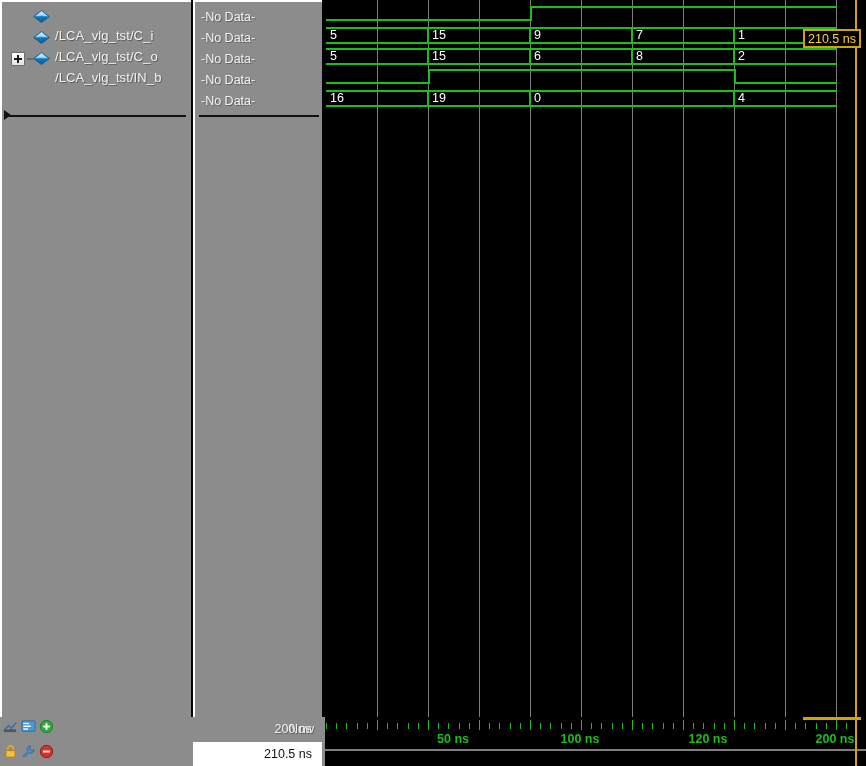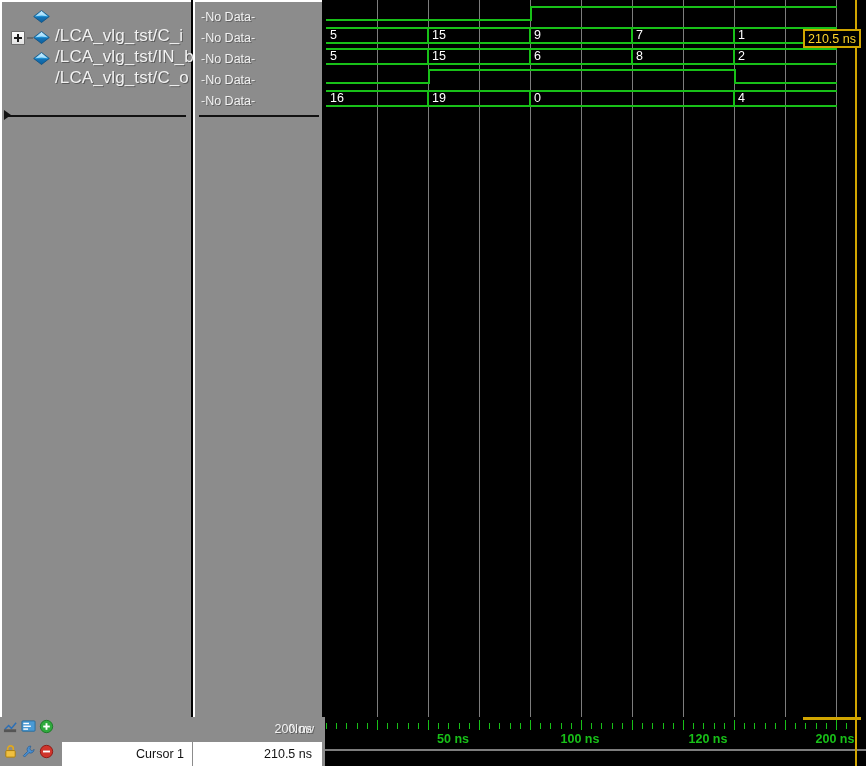--- a/index.html
+++ b/index.html
@@ -25,21 +25,21 @@
   .expander.hidden{visibility:hidden;}
   .expander:before,.expander:after{content:"";position:absolute;background:#1a1a1a;}
   .expander:before{left:2px;top:5px;width:8px;height:2px;}
   .expander:after{top:2px;left:5px;height:8px;width:2px;}
   .elink{width:6px;height:2px;background:#6a6a6a;flex:0 0 auto;}
   .elink.hidden{visibility:hidden;}
 
   .diamond{width:17px;height:13px;flex:0 0 auto;margin-right:5px;position:relative;}
   .diamond svg{display:block;}
 
-  .signame{font-size:17px;color:#f2f2f2;letter-spacing:.1px;
+  .signame{font-size:13px;color:#f2f2f2;letter-spacing:.1px;
            text-shadow:1px 1px 0 rgba(0,0,0,.35);margin-top:38px;}
 
   .vrow{height:21px;display:flex;align-items:center;padding-left:6px;}
   .vtxt{font-size:12.5px;color:#f2f2f2;text-shadow:1px 1px 0 rgba(0,0,0,.3);}
 
   
   .divider{position:absolute;left:6px;top:113px;height:2px;background:#111;}
   #names-pane .divider{width:178px;}
   #values-pane .divider{left:4px;width:120px;}
   .divtri{position:absolute;left:2px;top:108px;width:0;height:0;
@@ -133,56 +133,56 @@
                   <stop offset="1" stop-color="#0d5f9c"></stop>
                 </linearGradient>
               </defs>
               <path d="M8.5 0.5 L16.3 6.5 L8.5 12.5 L0.7 6.5 Z" fill="url(#dg1)" stroke="#0a4e80" stroke-width="0.8"></path>
               <path d="M8.5 1.6 L14.6 6.3 L8.5 5.4 L2.4 6.3 Z" fill="#cdeeff" opacity="0.75"></path>
             </svg>
           </div>
           <span class="signame">/LCA_vlg_tst/C_i</span>
         </div>
         <div class="srow">
+          <div class="expander hidden"></div>
+          <div class="elink hidden"></div>
+          <div class="diamond">
+            <svg width="17" height="13" viewBox="0 0 17 13">
+              <defs>
+                <linearGradient id="dg4" x1="0" y1="0" x2="0" y2="1">
+                  <stop offset="0" stop-color="#bfeaff"></stop>
+                  <stop offset="0.45" stop-color="#2aa8e8"></stop>
+                  <stop offset="0.55" stop-color="#1474b8"></stop>
+                  <stop offset="1" stop-color="#0d5f9c"></stop>
+                </linearGradient>
+              </defs>
+              <path d="M8.5 0.5 L16.3 6.5 L8.5 12.5 L0.7 6.5 Z" fill="url(#dg4)" stroke="#0a4e80" stroke-width="0.8"></path>
+              <path d="M8.5 1.6 L14.6 6.3 L8.5 5.4 L2.4 6.3 Z" fill="#cdeeff" opacity="0.75"></path>
+            </svg>
+          </div>
+          <span class="signame">/LCA_vlg_tst/C_o</span>
+        </div>
+        <div class="srow">
           <div class="expander"></div>
           <div class="elink"></div>
           <div class="diamond">
             <svg width="17" height="13" viewBox="0 0 17 13">
               <defs>
                 <linearGradient id="dg3" x1="0" y1="0" x2="0" y2="1">
                   <stop offset="0" stop-color="#bfeaff"></stop>
                   <stop offset="0.45" stop-color="#2aa8e8"></stop>
                   <stop offset="0.55" stop-color="#1474b8"></stop>
                   <stop offset="1" stop-color="#0d5f9c"></stop>
                 </linearGradient>
               </defs>
               <path d="M8.5 0.5 L16.3 6.5 L8.5 12.5 L0.7 6.5 Z" fill="url(#dg3)" stroke="#0a4e80" stroke-width="0.8"></path>
               <path d="M8.5 1.6 L14.6 6.3 L8.5 5.4 L2.4 6.3 Z" fill="#cdeeff" opacity="0.75"></path>
             </svg>
           </div>
           <span class="signame">/LCA_vlg_tst/IN_b</span>
-        </div>
-        <div class="srow">
-          <div class="expander hidden"></div>
-          <div class="elink hidden"></div>
-          <div class="diamond">
-            <svg width="17" height="13" viewBox="0 0 17 13">
-              <defs>
-                <linearGradient id="dg4" x1="0" y1="0" x2="0" y2="1">
-                  <stop offset="0" stop-color="#bfeaff"></stop>
-                  <stop offset="0.45" stop-color="#2aa8e8"></stop>
-                  <stop offset="0.55" stop-color="#1474b8"></stop>
-                  <stop offset="1" stop-color="#0d5f9c"></stop>
-                </linearGradient>
-              </defs>
-              <path d="M8.5 0.5 L16.3 6.5 L8.5 12.5 L0.7 6.5 Z" fill="url(#dg4)" stroke="#0a4e80" stroke-width="0.8"></path>
-              <path d="M8.5 1.6 L14.6 6.3 L8.5 5.4 L2.4 6.3 Z" fill="#cdeeff" opacity="0.75"></path>
-            </svg>
-          </div>
-          <span class="signame">/LCA_vlg_tst/C_o</span>
         </div>
       </div>
     <div class="divider"></div>
     <div class="divtri"></div>
   </div>
 
   <div class="pane" id="values-pane">
     <div class="rows" id="values-rows">
         <div class="vrow">
           <span class="vtxt">-No Data-</span>
@@ -322,21 +322,20 @@
           <rect x="3" y="7" width="10" height="7" rx="1" fill="#f0c040" stroke="#a87c10"></rect>
         </svg>
         <svg class="icn" viewBox="0 0 16 16">
           <path d="M10.5 2.2 a3.6 3.6 0 0 0-3.4 5.6 L2.4 12.5 l1.4 1.4 L8.5 9.2 A3.6 3.6 0 0 0 13.9 5.6 L11.8 7.7 L9.4 5.3 Z" fill="#4a8fd0" stroke="#23598f" stroke-width=".7"></path>
         </svg>
         <svg class="icn" viewBox="0 0 16 16">
           <circle cx="8" cy="8" r="6.6" fill="#d0352c" stroke="#8d1a14"></circle>
           <rect x="4.3" y="7" width="7.4" height="2" fill="#fff"></rect>
         </svg>
       </div>
-      <div class="slabel">Cursor 1</div>
       <div class="svalue">210.5 ns</div>
     </div>
   </div>
 
   <div id="ruler-top-strip"></div>
   <div id="ruler">
     <div id="ruler-ticks">
         <div class="tick minor" style="left: 1px;"></div>
         <div class="tick minor" style="left: 11px;"></div>
         <div class="tick minor" style="left: 21px;"></div>

